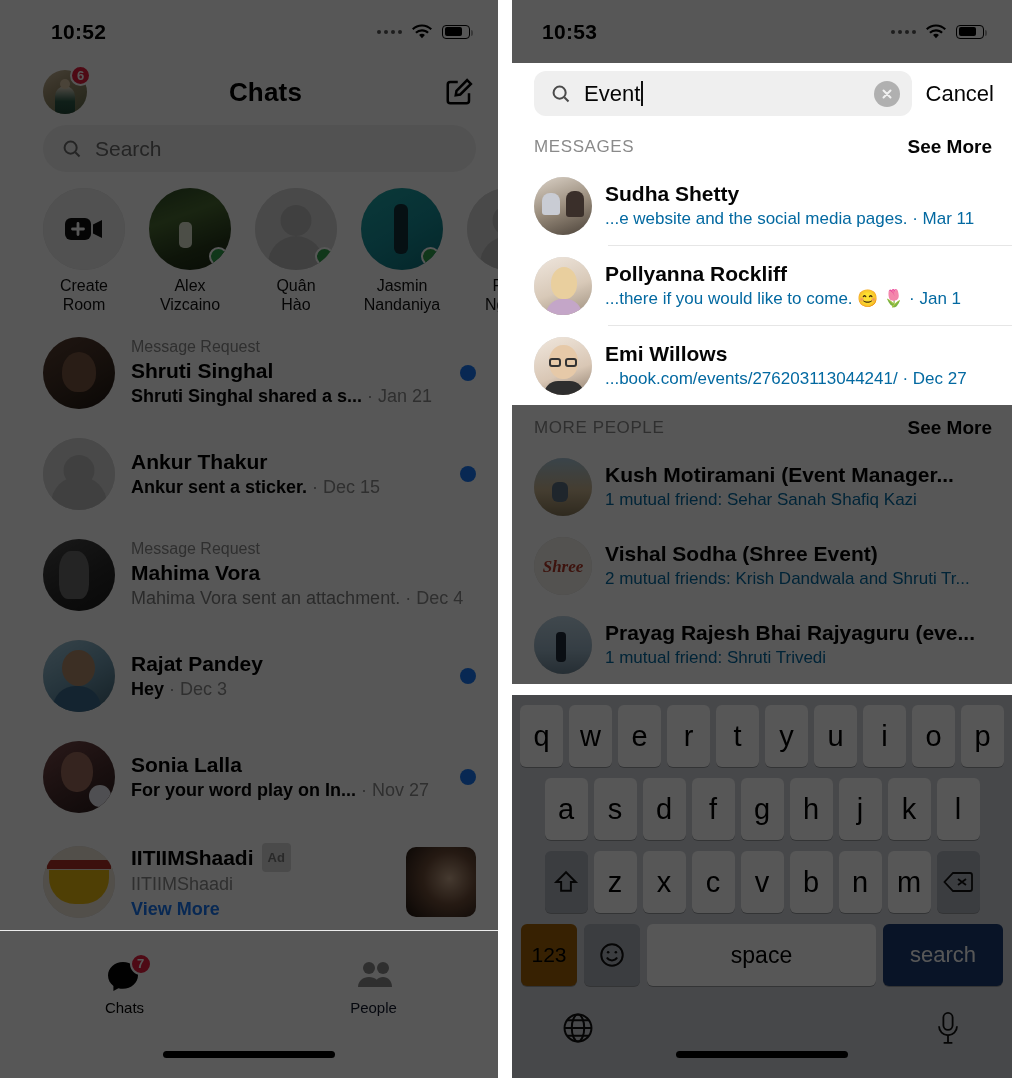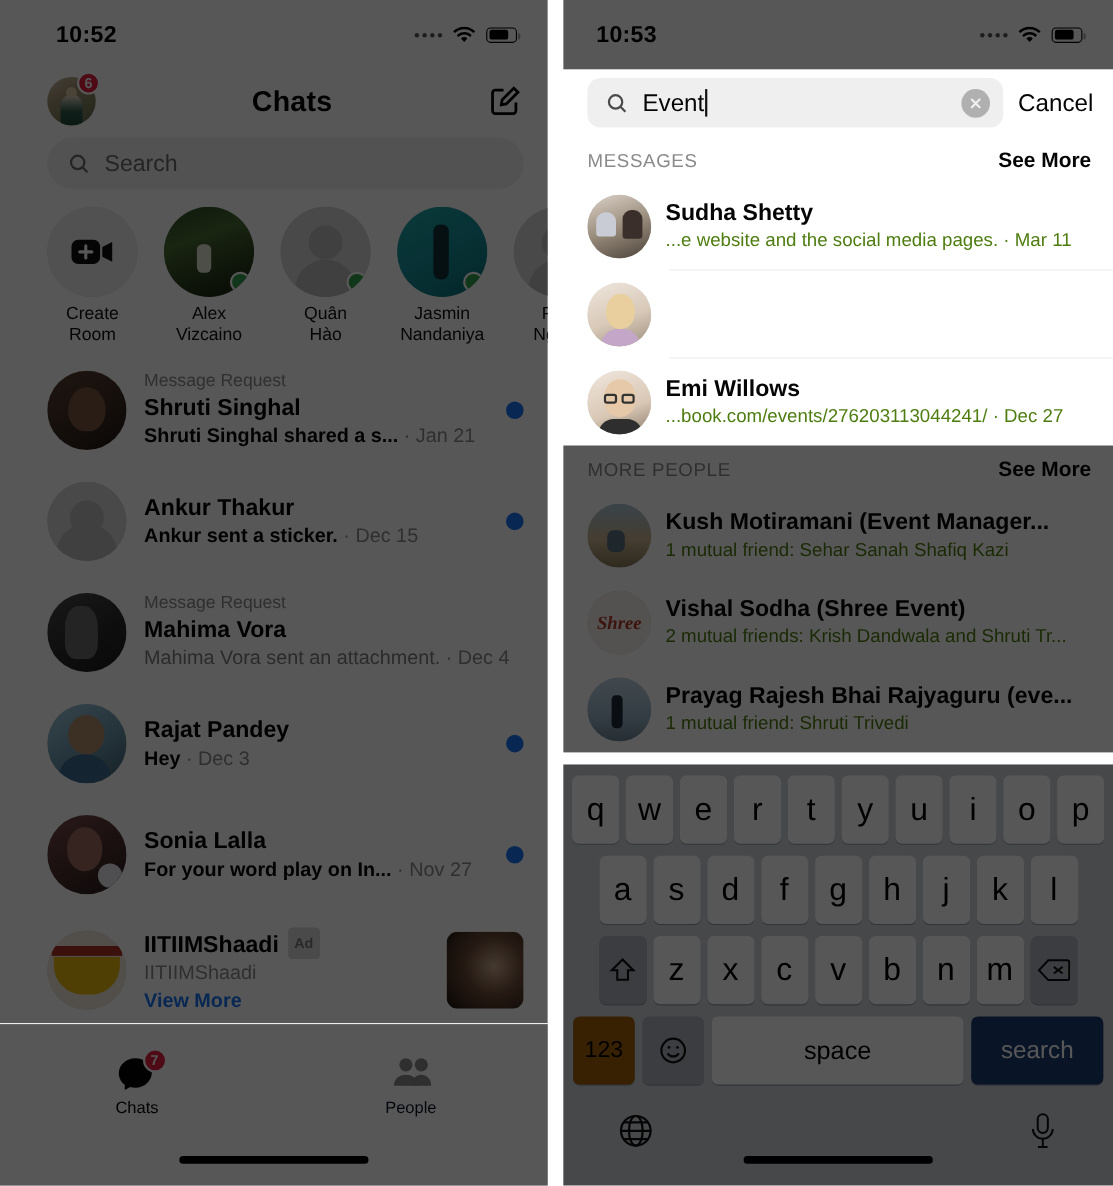--- a/index.html
+++ b/index.html
@@ -155,21 +155,21 @@
   .sect-title { font-size:17px; color:#8a8a8a; letter-spacing:.6px; }
   .sect-more { font-size:19px; font-weight:bold; color:#050505; }
 
   .rrow { display:flex; align-items:center; gap:13px; padding: 8px 18px 8px 22px;
           background:#fff; height:79px; }
   .r-av { width:58px; height:58px; flex:0 0 58px; border-radius:50%; overflow:hidden;
           background:#d6d6d6; }
   .r-body { flex:1; min-width:0; padding-bottom:2px; }
   .r-name { font-size:21px; font-weight:bold; color:#050505; line-height:27px;
             white-space:nowrap; overflow:hidden; }
-  .r-snip { font-size:17px; color:#4d7c0f; line-height:23px; white-space:nowrap;
+  .r-snip { font-size:17px; color:#0369a1; line-height:23px; white-space:nowrap;
             overflow:hidden; }
   .r-sep { height:1px; background:#e6e6e6; margin-left:96px; }
 
   
   .keyboard { position:absolute; left:0; right:0; bottom:0; height:383px;
               background:#d1d4da; z-index:40; padding: 10px 3px 0 3px; }
   .krow { display:flex; justify-content:center; gap:6px; margin-bottom:11px; }
   .key { background:#fff; border-radius:6px; height:62px; display:flex;
          align-items:center; justify-content:center; font-size:29px; color:#000;
          box-shadow: 0 1px 0 rgba(0,0,0,.28); }
@@ -496,20 +496,26 @@
       </div>
     </div>
     <div class="r-sep"></div>
 
     <div class="rrow">
       <div class="r-av" style="position:relative;">
         <div style="position:absolute;inset:0;background:linear-gradient(160deg,#efe6dd,#d8c9b8 55%,#9d8f7e);"></div>
         <div style="position:absolute;left:17px;top:10px;width:26px;height:32px;background:#e9cf9e;border-radius:50% 50% 45% 45%;"></div>
         <div style="position:absolute;left:12px;bottom:0;width:36px;height:16px;background:#c4a6c8;border-radius:16px 16px 0 0;"></div>
       </div>
+      <div class="r-body">
+        <div class="r-name">Pollyanna Rockliff</div>
+        <div class="r-snip">
+          <span>...there if you would like to come. 😊 🌷</span> · <span>Jan 1</span>
+        </div>
+      </div>
     </div>
     <div class="r-sep"></div>
 
     <div class="rrow">
       <div class="r-av" style="position:relative;">
         <div style="position:absolute;inset:0;background:linear-gradient(160deg,#f0e7dd,#d9c7b5 60%,#8d7d6d);"></div>
         <div style="position:absolute;left:15px;top:8px;width:29px;height:34px;background:#e6c9a8;border-radius:48%;"></div>
         <div style="position:absolute;left:15px;top:21px;width:12px;height:9px;border:2px solid #333;border-radius:3px;"></div>
         <div style="position:absolute;right:15px;top:21px;width:12px;height:9px;border:2px solid #333;border-radius:3px;"></div>
         <div style="position:absolute;left:10px;bottom:0;width:40px;height:14px;background:#2e2e2e;border-radius:14px 14px 0 0;"></div>

